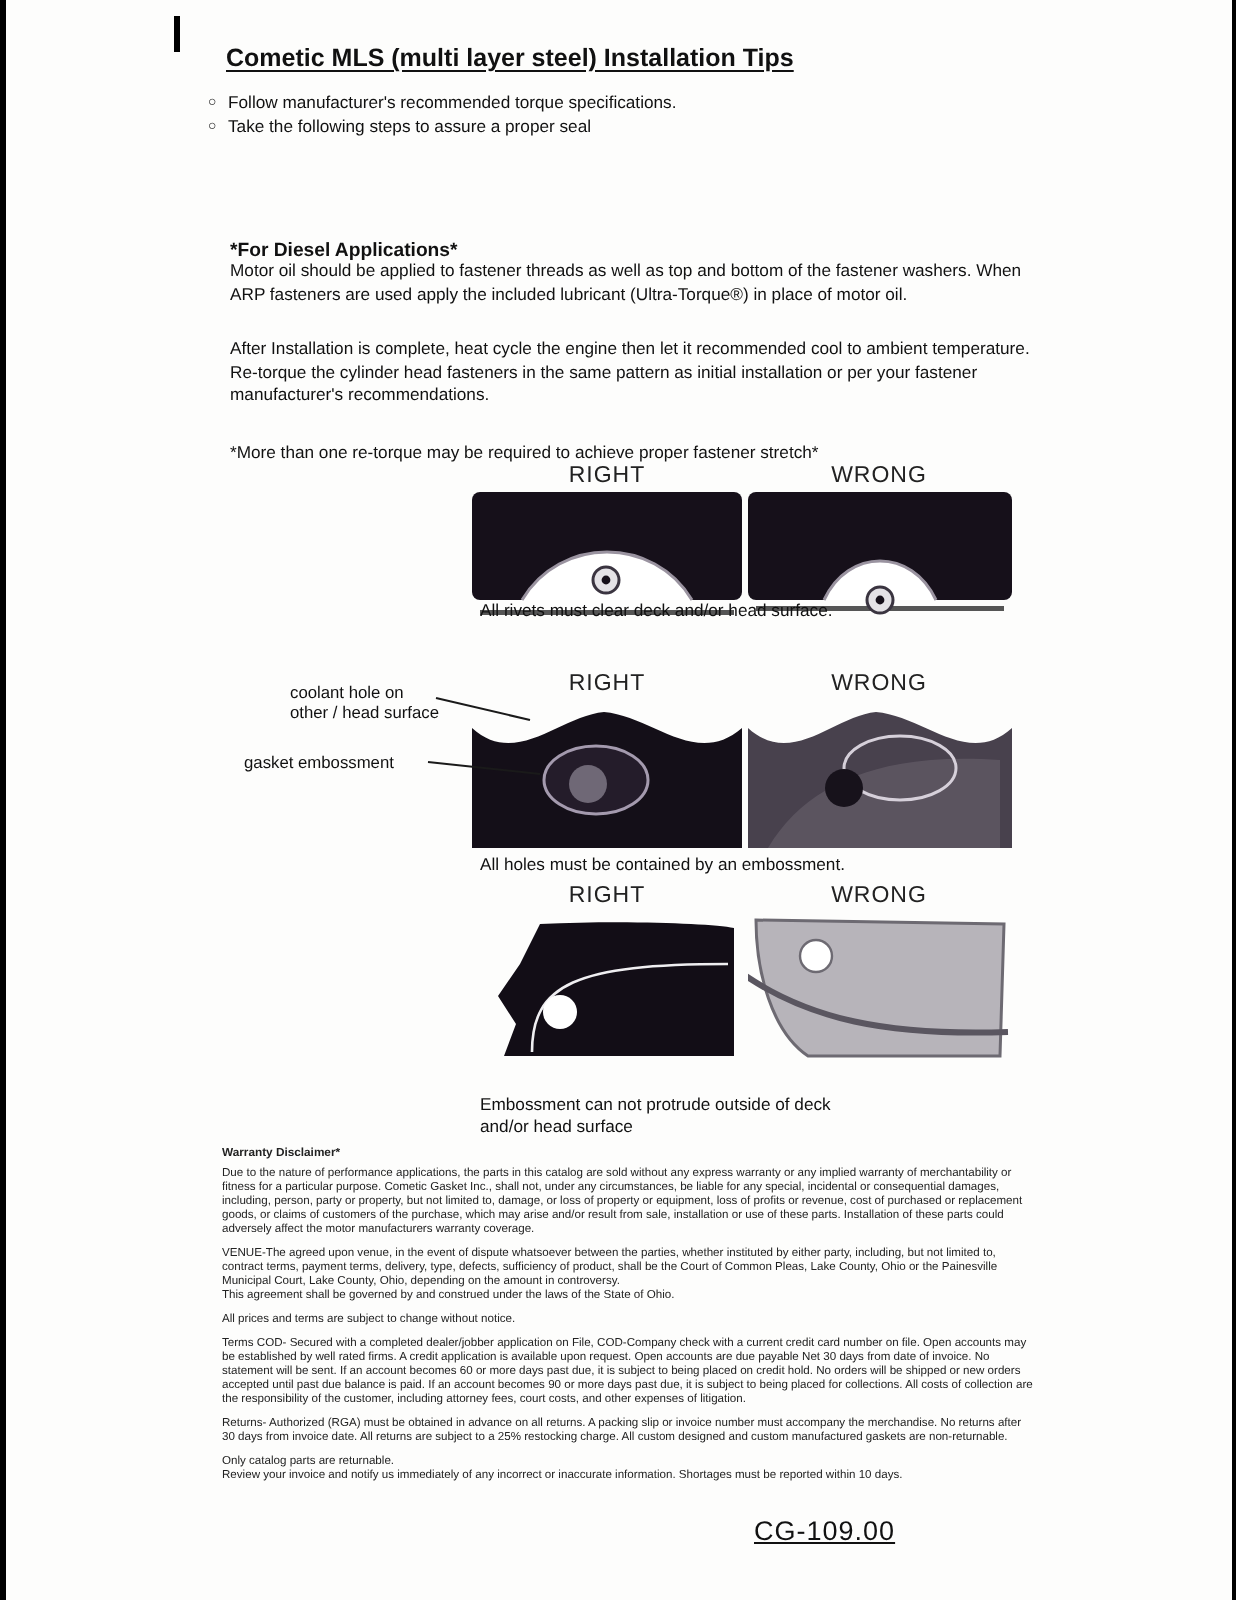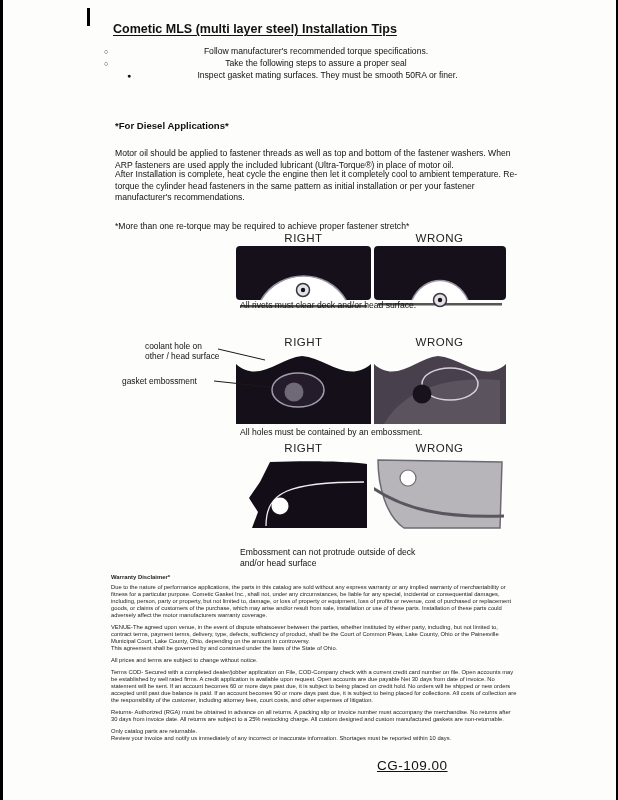--- a/index.html
+++ b/index.html
@@ -14,29 +14,29 @@
   }
   .scan-mark { position:absolute; left:84px; top:8px; width:3px; height:18px; background:#000; }
 
   .title {
     position:absolute; left:110px; top:22px;
     font-size:12.5px; font-weight:700;
     text-decoration:underline; text-underline-offset:2px;
   }
 
   .tips { position:absolute; left:101px; top:45px; width:414px; list-style:none; font-size:8.6px; line-height:12px; }
-  .tips > li { position:relative; padding-left:10px;text-align:center; }
+  .tips > li { position:relative; padding-left:10px; }
   .tips > li::before { content:"○"; position:absolute; left:0; top:0.5px; font-size:7px; }
   .tips ul { list-style:none; margin-left:13px; }
   .tips ul li { position:relative; padding-left:10px; }
   .tips ul li::before { content:"●"; position:absolute; left:0; top:0.5px; font-size:7px; }
 
   .diesel { position:absolute; left:112px; top:120px; font-size:9.6px; font-weight:700; }
   .para  { position:absolute; left:112px; width:404px; font-size:8.6px; line-height:11.5px; }
-  .para.p1 { top:148px; }
+  .para.p1 { top:130px; }
   .para.p2 { top:169px; }
   .para.p3 { top:221px; }
 
   .figs { position:absolute; left:0; top:230px; width:618px; height:346px; }
   .figs .lbl { position:absolute; width:135px; text-align:center; font-size:11.5px; color:#222; letter-spacing:0.5px; }
   .figs .dia { position:absolute; }
   .figs .cap { position:absolute; left:237px; font-size:8.6px; line-height:10.5px; white-space:pre-line; }
   .callout { position:absolute; font-size:8.4px; line-height:10px; white-space:pre-line; color:#111; }
   .arrows  { position:absolute; left:0; top:0; width:618px; height:346px; pointer-events:none; }
 
@@ -51,28 +51,27 @@
 
 <div class="page">
   <div class="scan-mark"></div>
 
   <h1 class="title">Cometic MLS (multi layer steel) Installation Tips</h1>
 
   <ul class="tips">
     <li><span>Follow manufacturer's recommended torque specifications.</span></li>
     <li><span>Take the following steps to assure a proper seal</span>
       <ul>
-        <li><span>Inspect gasket mating surfaces.  They must be smooth 50RA or finer.</span></li>
       </ul>
     </li>
   </ul>
 
   <h2 class="diesel">*For Diesel Applications*</h2>
   <p class="para p1">Motor oil should be applied to fastener threads as well as top and bottom of the fastener washers. When ARP fasteners are used apply the included lubricant (Ultra-Torque®) in place of motor oil.</p>
-  <p class="para p2">After Installation is complete, heat cycle the engine then let it completely cool to ambient temperature. Re-torque the cylinder head fasteners in the same pattern as initial installation or per your fastener manufacturer's recommendations.</p>
+  <p class="para p2">After Installation is complete, heat cycle the engine then let it recommended cool to ambient temperature. Re-torque the cylinder head fasteners in the same pattern as initial installation or per your fastener manufacturer's recommendations.</p>
   <p class="para p3">*More than one re-torque may be required to achieve proper fastener stretch*</p>
 
   <div class="figs">
 
     <div class="lbl" style="left:233px; top:2px;">RIGHT</div>
     <div class="lbl" style="left:370px; top:2px; width:133px;">WRONG</div>
 
     <div class="dia" style="left:233px; top:16px;">
       <svg width="135" height="66" viewBox="0 0 135 66">
         <rect x="0" y="0" width="135" height="54" rx="4" fill="#16101a"></rect>

